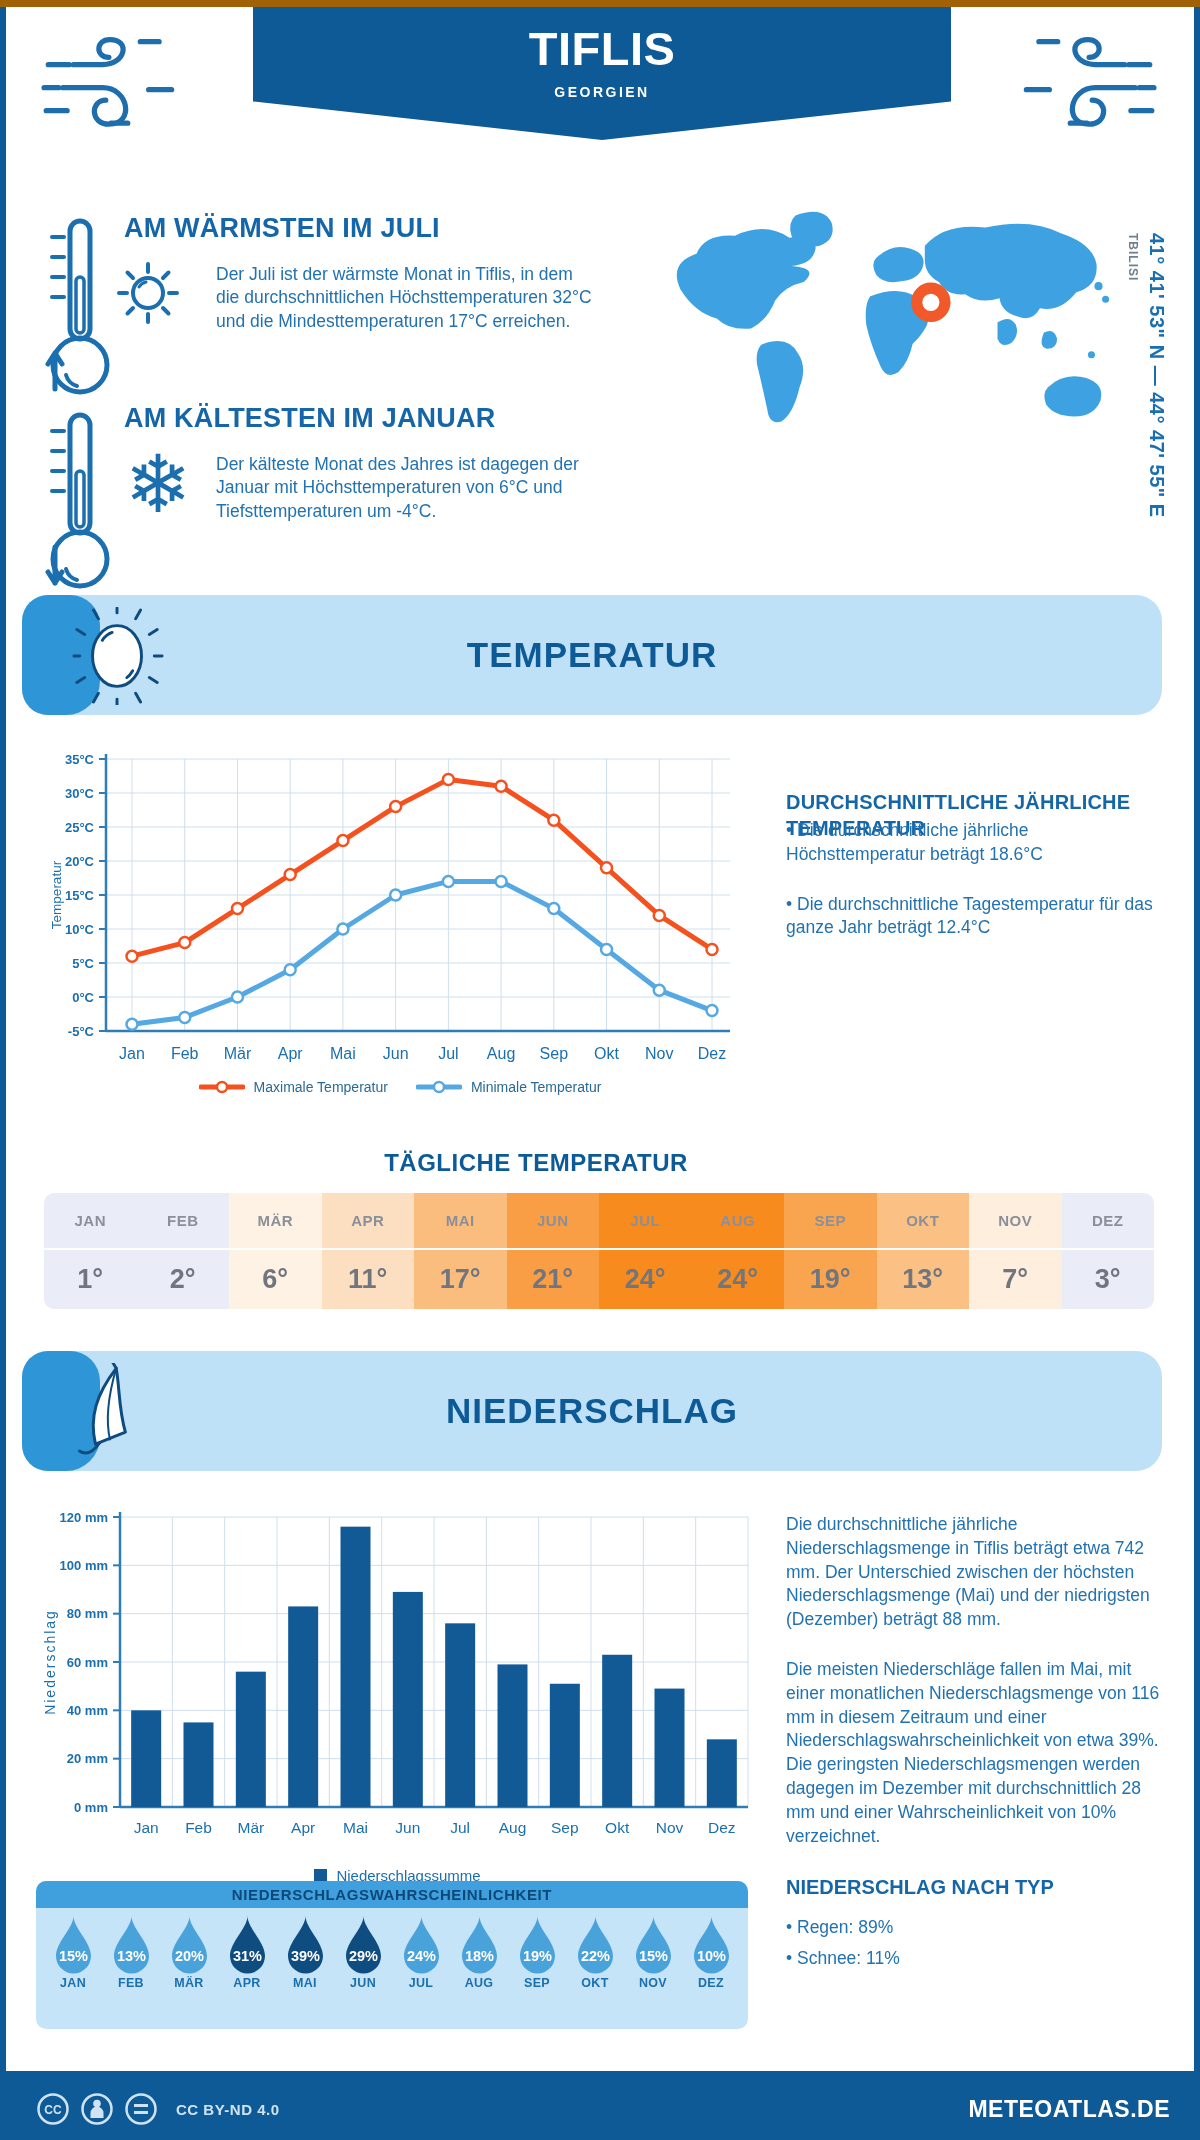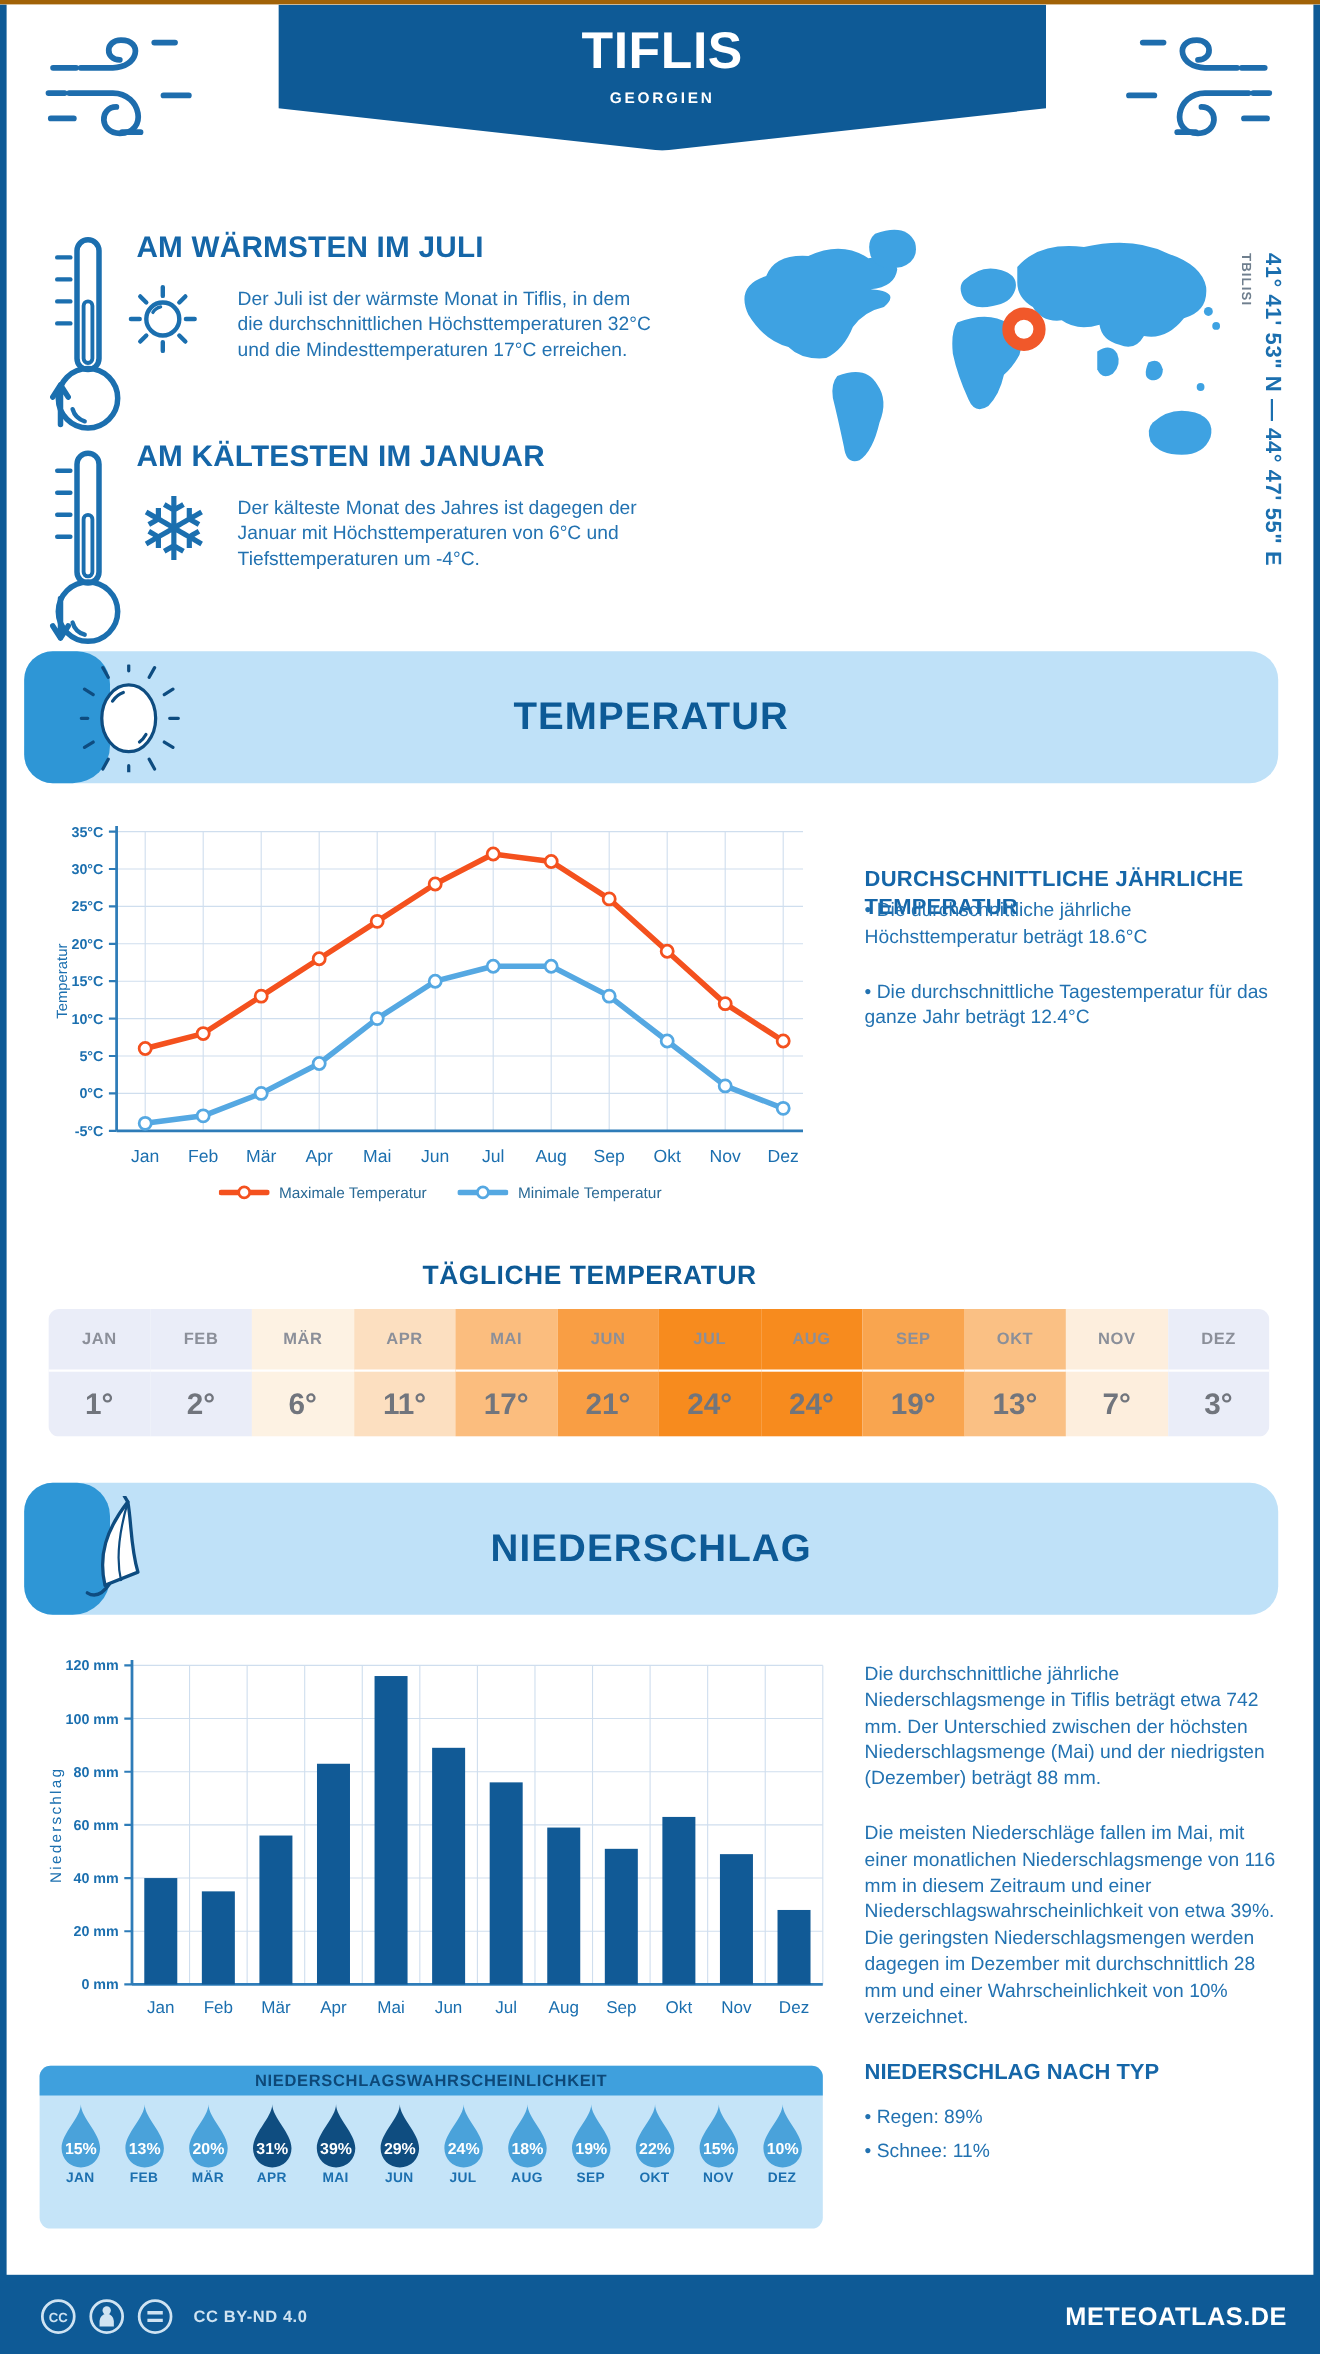--- a/index.html
+++ b/index.html
@@ -1,16 +1,16 @@
 <!DOCTYPE html>
 <html><head>
 <meta charset="utf-8">
 <style>
   html,body{margin:0;padding:0;background:#fff;}
-  .page{position:relative;width:1200px;height:2140px;background:#fff;font-family:"Liberation Sans",sans-serif;overflow:hidden;border-top:4px solid #a16207;box-sizing:border-box;}
+  .page{position:relative;width:1200px;height:2140px;background:#fff;font-family:"Liberation Sans",sans-serif;overflow:hidden;border-top:7px solid #a16207;box-sizing:border-box;}
   .edge{position:absolute;top:0;bottom:0;width:6px;background:#0e5a96;z-index:5;}
   .edge-l{left:0;} .edge-r{right:0;}
   
   .hdr{position:absolute;left:253px;top:0;width:698px;height:133px;background:#0e5a96;
        clip-path:polygon(0 0,100% 0,100% 71%,50% 100%,0 71%);text-align:center;z-index:2;}
   .hdr h1{margin:14px 0 0;color:#fff;font-size:47px;letter-spacing:.5px;}
   .hdr .sub{display:block;margin-top:8px;color:#fff;font-size:14px;letter-spacing:2.5px;font-weight:600;}
   .wind{position:absolute;top:20px;width:150px;height:115px;}
   .wind-l{left:36px;} .wind-r{left:1012px;transform:scaleX(-1);}
   
@@ -389,20 +389,26 @@
         <text x="315.50000000000006" y="328" text-anchor="middle" font-size="15.5" fill="#1b6faf">Mai</text>
         <text x="367.83333333333337" y="328" text-anchor="middle" font-size="15.5" fill="#1b6faf">Jun</text>
         <text x="420.1666666666667" y="328" text-anchor="middle" font-size="15.5" fill="#1b6faf">Jul</text>
         <text x="472.50000000000006" y="328" text-anchor="middle" font-size="15.5" fill="#1b6faf">Aug</text>
         <text x="524.8333333333334" y="328" text-anchor="middle" font-size="15.5" fill="#1b6faf">Sep</text>
         <text x="577.1666666666666" y="328" text-anchor="middle" font-size="15.5" fill="#1b6faf">Okt</text>
         <text x="629.5" y="328" text-anchor="middle" font-size="15.5" fill="#1b6faf">Nov</text>
         <text x="681.8333333333334" y="328" text-anchor="middle" font-size="15.5" fill="#1b6faf">Dez</text>
         <text transform="translate(15 157) rotate(-90)" text-anchor="middle" font-size="14" letter-spacing="2" fill="#1b6faf">Niederschlag</text>
       </svg></div>
+  <div id="precip-legend" class="legend" style="left:40px;top:1860px;width:715px;gap:10px">
+      <div class="item">
+        <span class="sq" style="background: rgb(17, 90, 150);"></span>
+        <span style="color: rgb(27, 111, 175); font-size: 15px;">Niederschlagssumme</span>
+      </div>
+    </div>
 
   <div class="rcol" style="top:1506px">
     <p>Die durchschnittliche jährliche Niederschlagsmenge in Tiflis beträgt etwa 742 mm. Der Unterschied zwischen der höchsten Niederschlagsmenge (Mai) und der niedrigsten (Dezember) beträgt 88 mm.</p>
     <p>Die meisten Niederschläge fallen im Mai, mit einer monatlichen Niederschlagsmenge von 116 mm in diesem Zeitraum und einer Niederschlagswahrscheinlichkeit von etwa 39%. Die geringsten Niederschlagsmengen werden dagegen im Dezember mit durchschnittlich 28 mm und einer Wahrscheinlichkeit von 10% verzeichnet.</p>
     <div class="tH">NIEDERSCHLAG NACH TYP</div>
     <p class="bullet tItem">Regen: 89%</p>
     <p class="bullet tItem">Schnee: 11%</p>
   </div>
 
   <div class="prob">

